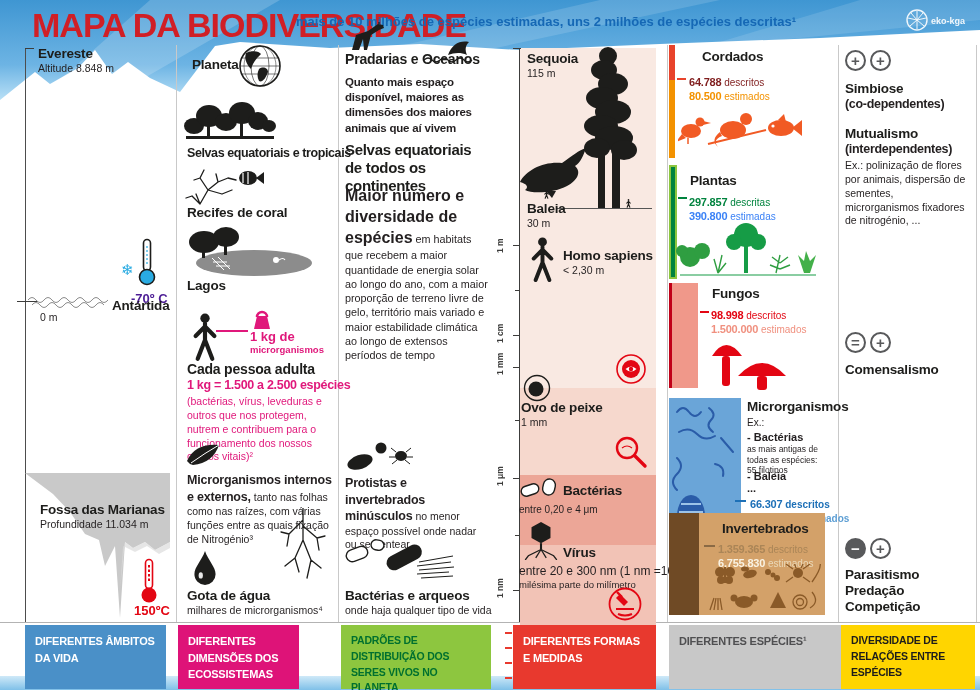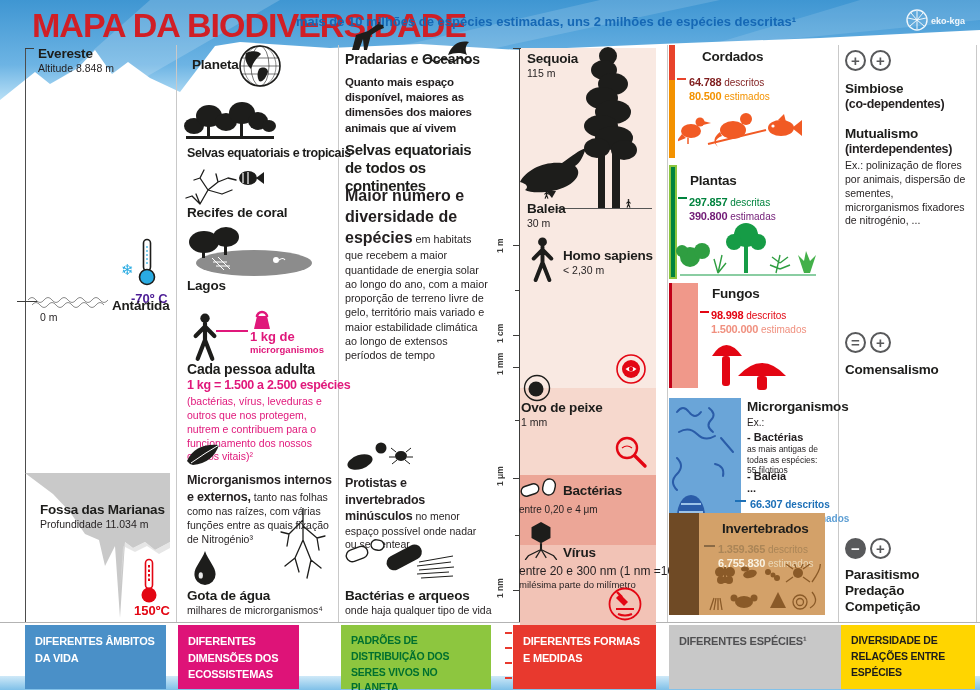--- a/index.html
+++ b/index.html
@@ -386,21 +386,21 @@
           <polygon points="100,20 106,14 108,22"></polygon>
         <circle cx="95" cy="26" r="1.6" fill="#fff"></circle>
       </g>
       <line x1="30" y1="44" x2="88" y2="30" stroke="#f15a24" stroke-width="2"></line>
     </svg>
 
     <div class="abs" style="left:669px;top:165px;width:4px;height:110px;background:#00833e;border:2px solid #8dc63f"></div>
     <div class="t h1" style="left:690px;top:174px">Plantas</div>
     <div class="dash" style="left:678px;top:197px;width:9px;background:#00833e"></div>
     <div class="t" style="left:689px;top:192px;color:#00833e"><span class="num">297.857</span><span class="numlab"> descritas</span></div>
-    <div class="t" style="left:689px;top:206px;color:#701a75"><span class="num">390.800</span><span class="numlab"> estimadas</span></div>
+    <div class="t" style="left:689px;top:206px;color:#3b82f6"><span class="num">390.800</span><span class="numlab"> estimadas</span></div>
     <svg class="abs" style="left:676px;top:221px" width="142" height="56" viewBox="0 0 142 56">
       <g fill="#2f9e41">
         <circle cx="14" cy="36" r="10"></circle>
           <circle cx="26" cy="30" r="8"></circle>
           <circle cx="6" cy="30" r="6"></circle>
       </g>
       <g fill="#169c46">
         <rect x="68" y="22" width="4" height="30"></rect>
           <circle cx="70" cy="14" r="12"></circle>
           <circle cx="58" cy="21" r="8"></circle>

